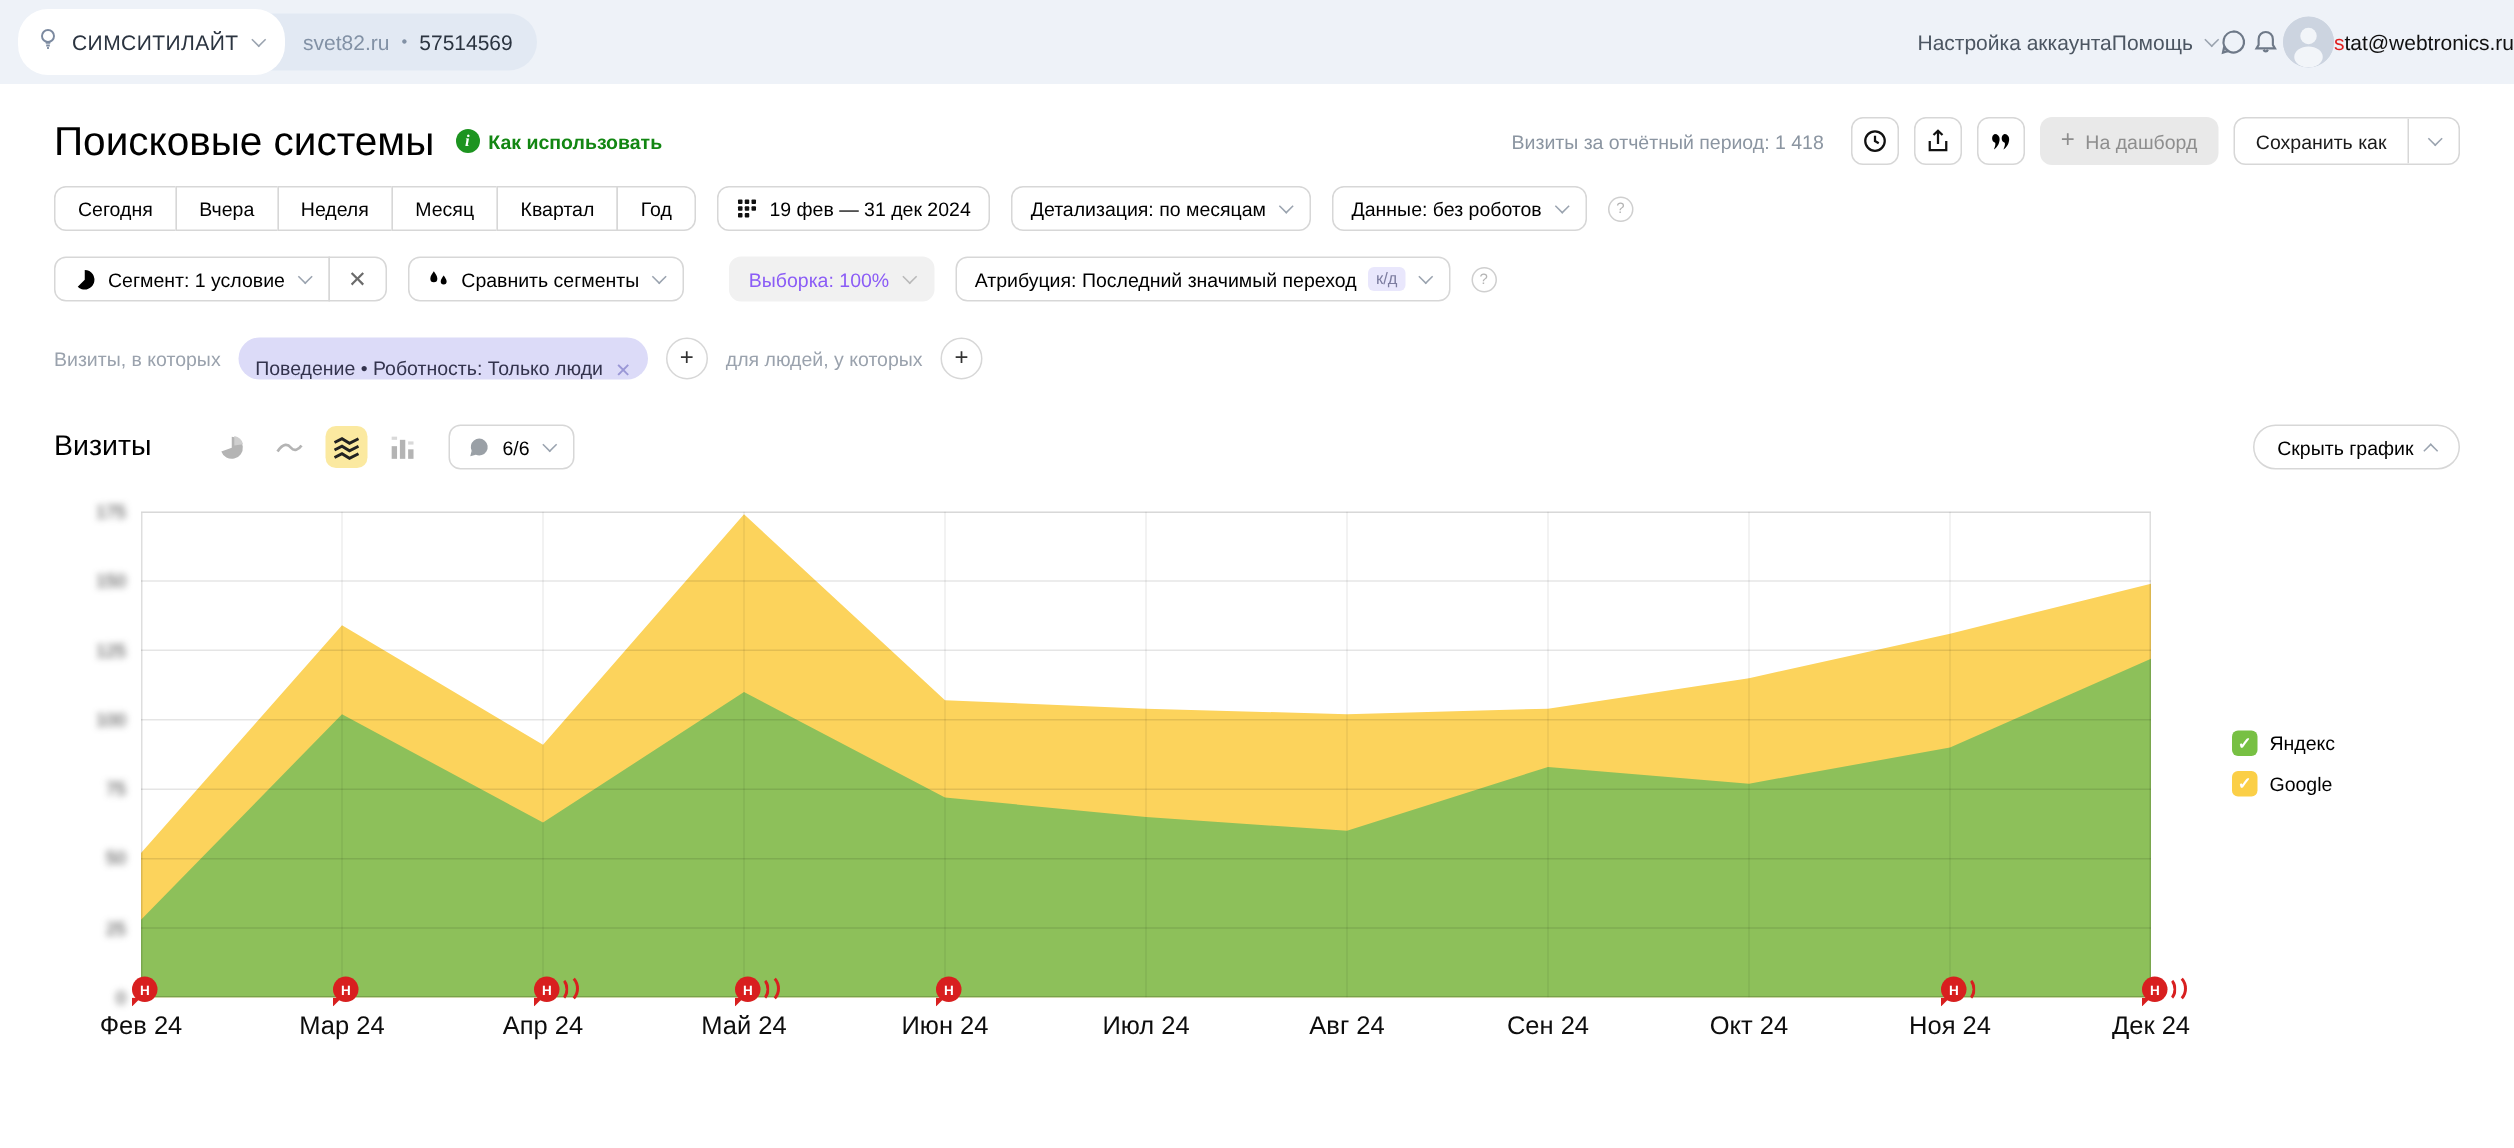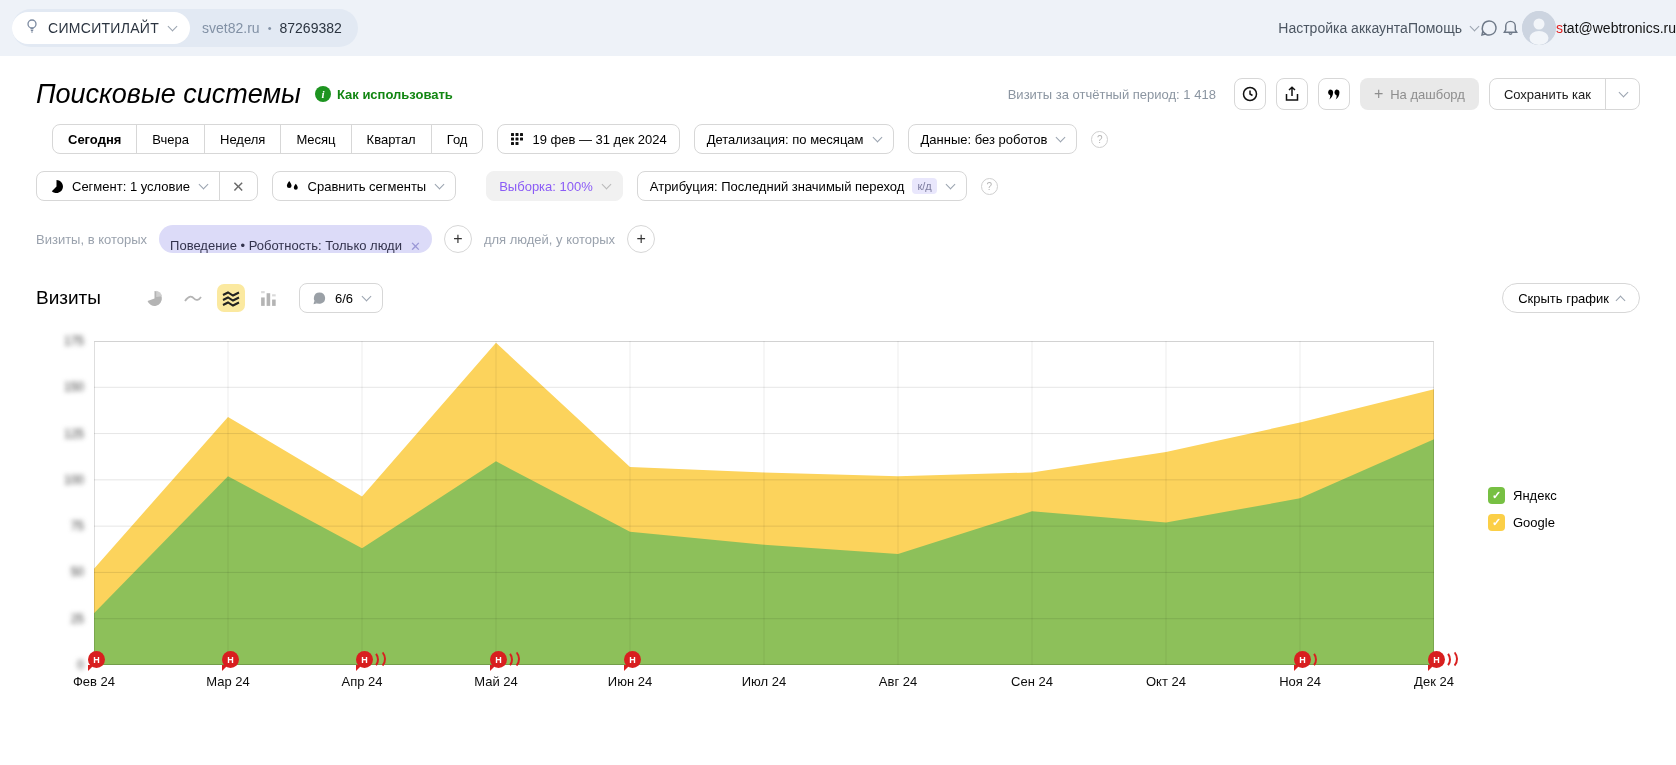--- a/index.html
+++ b/index.html
@@ -5,21 +5,21 @@
   * { margin:0; padding:0; box-sizing:border-box; }
   html,body { width:1676px; height:765px; overflow:hidden; background:#fff;
     font-family:"Liberation Sans", sans-serif; color:#1a1a1a; }
 
   
   .topbar { height:56px; background:#eef2f8; display:flex; align-items:center;
     justify-content:space-between; padding:0 0 0 12px; }
   .counter-pillgroup { display:flex; align-items:center; background:#e2e9f3;
     border-radius:20px; height:38px; }
   .counter-pill { display:flex; align-items:center; gap:8px; background:#fff;
-    border-radius:20px; height:32px; padding:0 14px 0 12px; cursor:pointer; }
+    border-radius:20px; height:44px; padding:0 14px 0 12px; cursor:pointer; }
   .counter-name { font-size:14px; color:#2b3440; letter-spacing:.3px; }
   .site-part { display:flex; align-items:center; gap:8px; padding:0 16px 0 12px;
     font-size:14px; }
   .site-domain { color:#8291a5; }
   .site-sep { color:#8291a5; font-size:11px; }
   .site-id { color:#2b3440; }
   .topnav { display:flex; align-items:center; padding-right:0; }
   .topnav-link { font-size:14px; color:#4c5662; cursor:pointer; display:flex;
     align-items:center; gap:7px; white-space:nowrap; }
   .icon-ghost { width:22px; height:22px; display:flex; align-items:center;
@@ -31,21 +31,21 @@
 
   
   .chev { width:7px; height:7px; border-right:1.6px solid #9aa3af;
     border-bottom:1.6px solid #9aa3af; transform:rotate(45deg);
     display:inline-block; margin:0 0 3px 2px; }
   .chev-up { transform:rotate(-135deg); margin:4px 0 0 2px; }
 
   
   .main { padding:0 36px; }
   .title-row { display:flex; align-items:center; margin-top:22px; }
-  .page-title { font-size:27px; font-weight:400; color:#000;font-style:italic; }
+  .page-title { font-size:27px; font-weight:400; color:#000; }
   .howto { display:flex; align-items:center; gap:6px; margin-left:14px; cursor:pointer; }
   .info-dot { width:16px; height:16px; border-radius:50%; background:#1d9420;
     color:#fff; font-family:"Liberation Serif", serif; font-style:italic;
     font-size:11px; font-weight:bold; display:flex; align-items:center;
     justify-content:center; }
   .howto-label { color:#128612; font-size:13px; font-weight:bold; }
   .title-right { margin-left:auto; display:flex; align-items:center; gap:10px; }
   .visits-period { font-size:13px; color:#8b95a1; margin-right:8px; }
   .icon-btn { width:32px; height:32px; background:#fff; border:1px solid #d7d7d7;
     border-radius:8px; display:flex; align-items:center; justify-content:center;
@@ -59,21 +59,21 @@
     cursor:pointer; }
   .saveas-caret { width:34px; border-left:1px solid #d7d7d7; display:flex;
     align-items:center; justify-content:center; cursor:pointer; }
 
   
   .filter-row { display:flex; align-items:center; gap:14px; margin-top:14px; }
   .seg-group { display:inline-flex; }
   .seg-btn { height:30px; padding:0 15px; background:#fff; border:1px solid #d7d7d7;
     margin-left:-1px; font-size:13px; color:#000; cursor:pointer;
     font-family:"Liberation Sans", sans-serif; }
-  .seg-btn:first-child { border-radius:8px 0 0 8px; margin-left:16px;font-weight:bold; }
+  .seg-btn:first-child { border-radius:8px 0 0 8px; margin-left:0; }
   .seg-btn:last-child { border-radius:0 8px 8px 0; }
   .btn { height:30px; background:#fff; border:1px solid #d7d7d7; border-radius:8px;
     font-size:13px; color:#000; padding:0 12px; display:inline-flex;
     align-items:center; gap:8px; cursor:pointer; white-space:nowrap; }
   .btn-disabled { background:#f1f1f1; border-color:#f1f1f1; color:#8b5cf6;margin-left:16px; }
   .btn-disabled .chev { border-color:#b9b9b9; }
   .joined { display:inline-flex; }
   .joined .btn:first-child { border-radius:8px 0 0 8px; }
   .joined .btn:last-child { border-radius:0 8px 8px 0; margin-left:-1px; }
   .x-glyph { font-size:15px; color:#6b6b6b; line-height:1; }
@@ -104,21 +104,21 @@
   .ann-btn { margin-left:16px; }
   .hide-chart { margin-left:auto; height:30px; border:1px solid #d7d7d7;
     border-radius:16px; background:#fff; font-size:13px; padding:0 15px;
     display:flex; align-items:center; gap:6px; cursor:pointer; }
 
   
   .chart-wrap { position:relative; height:400px; margin-top:14px; }
   .plot { position:absolute; left:58px; top:14px; }
   .y-tick { position:absolute; width:30px; text-align:right; font-size:12px;
     color:#3a3a3a; filter:blur(2.4px); }
-  .x-label { position:absolute; transform:translateX(-50%); font-size:13px;
+  .x-label { position:absolute; transform:translateX(-50%); font-size:17px;
     color:#0d0d0d; white-space:nowrap; }
   .badge-n { position:absolute; width:17px; height:17px; background:#d81f1f;
     border-radius:50%; color:#fff; font-size:9px; font-weight:bold;
     display:flex; align-items:center; justify-content:center; z-index:3;
     cursor:pointer; }
   .badge-n::after { content:""; position:absolute; left:0px; bottom:-3px;
     width:6px; height:6px; background:#d81f1f;
     clip-path:polygon(0 0, 100% 0, 0 100%); }
   .badge-arc { position:absolute; border:2.6px solid transparent;
     border-right-color:#d81f1f; border-radius:50%; }
@@ -140,21 +140,21 @@
           <circle cx="8" cy="6" r="4"></circle>
             <path d="M6.5 10.5 L9.5 10.5 M6.8 12.3 L9.2 12.3 M7.4 14 L8.6 14"></path>
         </svg>
       </span>
       <span class="counter-name">СИМСИТИЛАЙТ</span>
       <span class="chev"></span>
     </div>
     <div class="site-part">
       <span class="site-domain">svet82.ru</span>
       <span class="site-sep">•</span>
-      <span class="site-id">87269382</span>
+      <span class="site-id">57514569</span>
     </div>
   </div>
 
   <div class="topnav">
     <span class="topnav-link">Настройка аккаунта</span>
     <span class="topnav-link">
       <span>Помощь</span>
       <span class="chev"></span>
     </span>
     <span class="icon-ghost">

